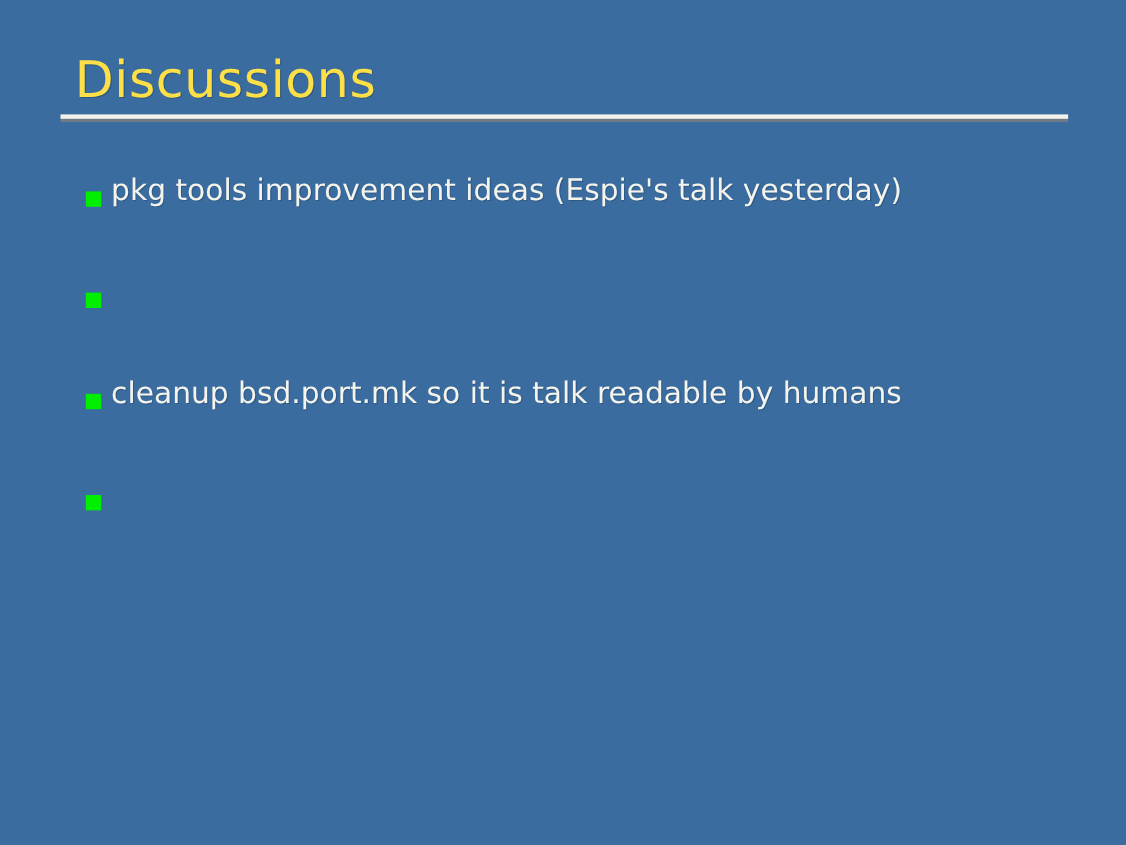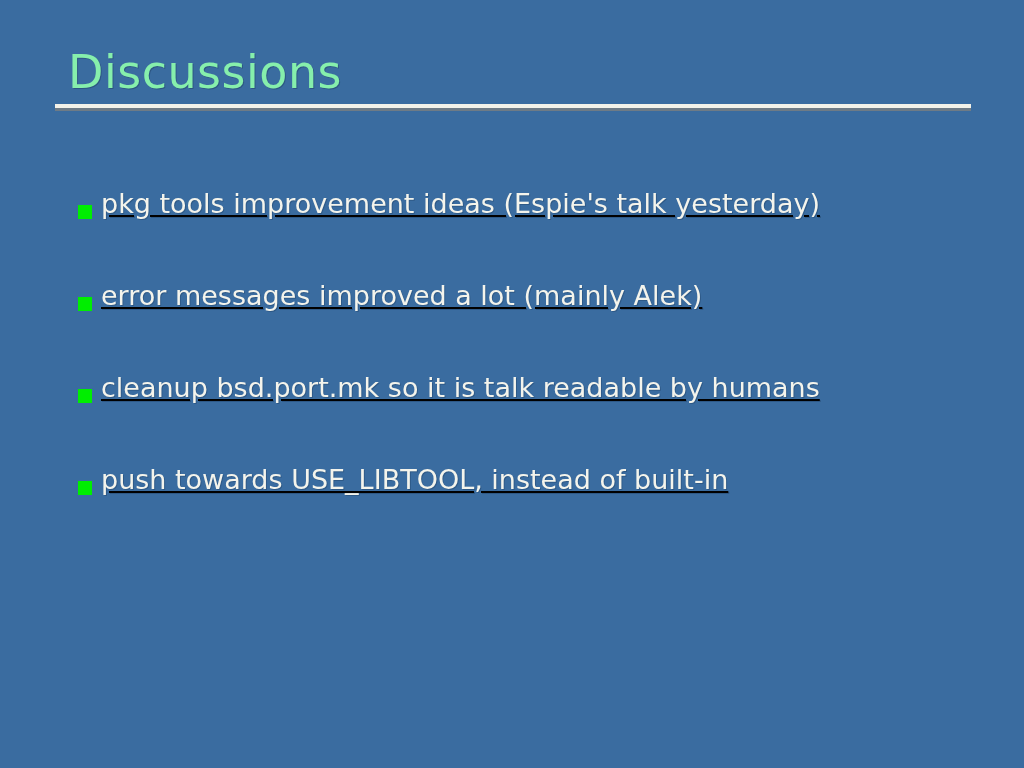--- a/index.html
+++ b/index.html
@@ -24,21 +24,21 @@
     left: 55px;
     top: 48px;
     width: 916px;
   }
 
   .slide-title {
     font-family: "DejaVu Sans", sans-serif;
     font-size: 46px;
     font-weight: 400;
     line-height: 1.05;
-    color: #86efac;
+    color: #fde047;
     letter-spacing: 0.5px;
     padding-left: 13px;
     white-space: nowrap;
     text-shadow: 1px 1px 0 rgba(20, 45, 75, 0.35);
   }
 
   .title-rule {
     position: absolute;
     left: 0;
     top: 56px;
@@ -54,23 +54,22 @@
     left: 78px;
     top: 158px;
     width: 900px;
     margin: 0;
     padding: 0;
     list-style: none;
   }
 
   .bullet-item {
     display: flex;
-    align-items: center;
+    align-items: flex-start;
     height: 92px;
-    text-decoration: underline;
   }
 
   .bullet-marker {
     flex: 0 0 auto;
     width: 14px;
     height: 14px;
     background: #00EE00;
     margin-top: 16px;
     margin-right: 9px;
   }
@@ -96,28 +95,26 @@
 
   <ul class="bullet-list">
 
     <li class="bullet-item">
       <span class="bullet-marker"></span>
       <span class="bullet-text">pkg tools improvement ideas (Espie's talk yesterday)</span>
     </li>
 
     <li class="bullet-item">
       <span class="bullet-marker"></span>
-      <span class="bullet-text">error messages improved a lot (mainly Alek)</span>
     </li>
 
     <li class="bullet-item">
       <span class="bullet-marker"></span>
       <span class="bullet-text">cleanup bsd.port.mk so it is talk readable by humans</span>
     </li>
 
     <li class="bullet-item">
       <span class="bullet-marker"></span>
-      <span class="bullet-text">push towards USE_LIBTOOL, instead of built-in</span>
     </li>
 
   </ul>
 
 </div>
 
 </body></html>

